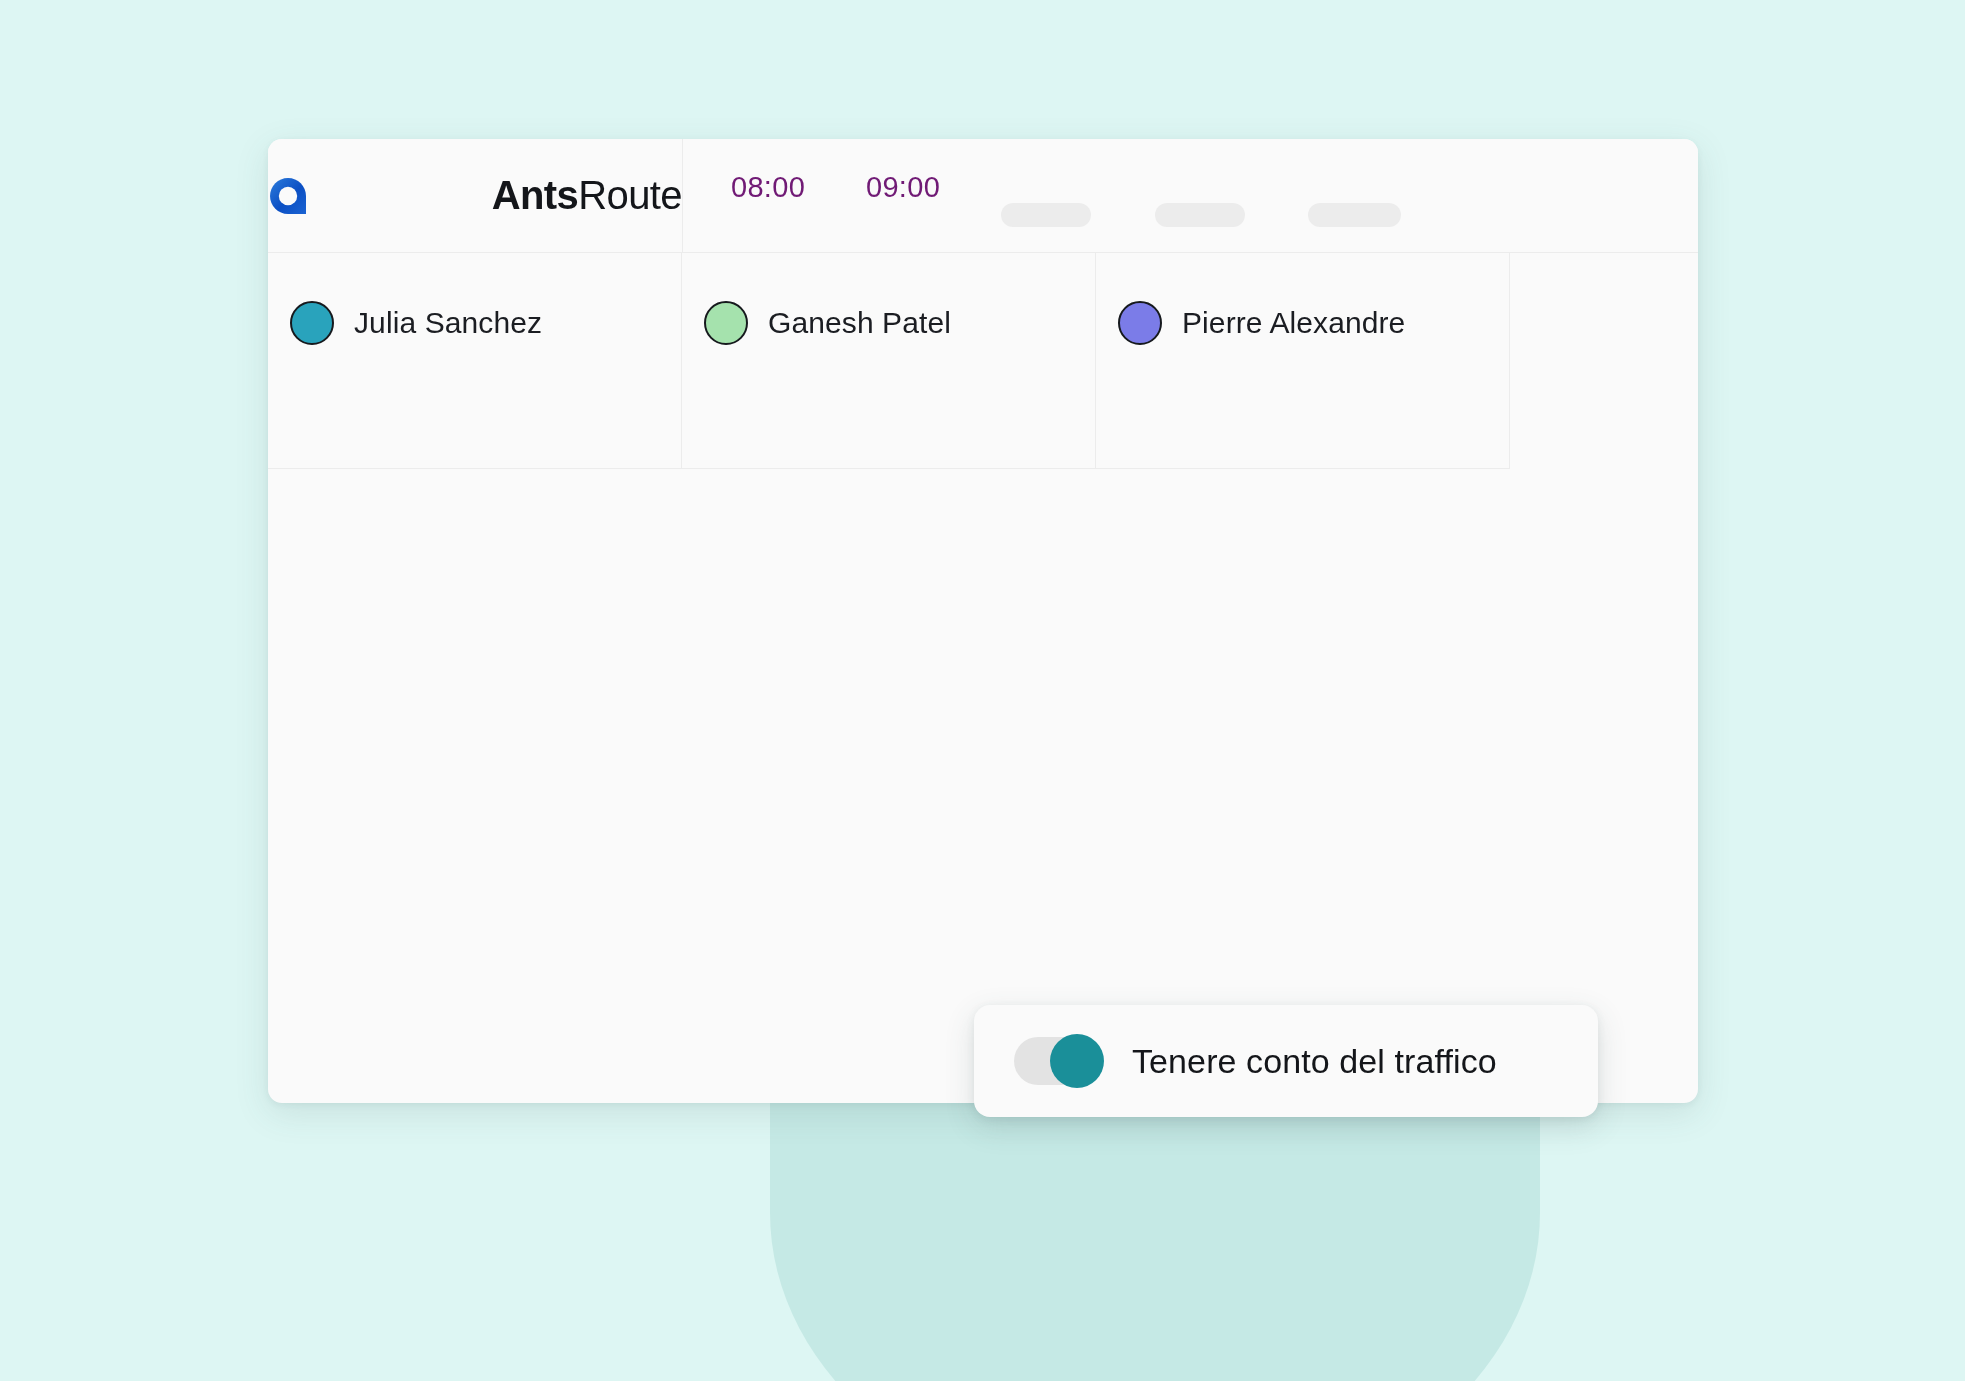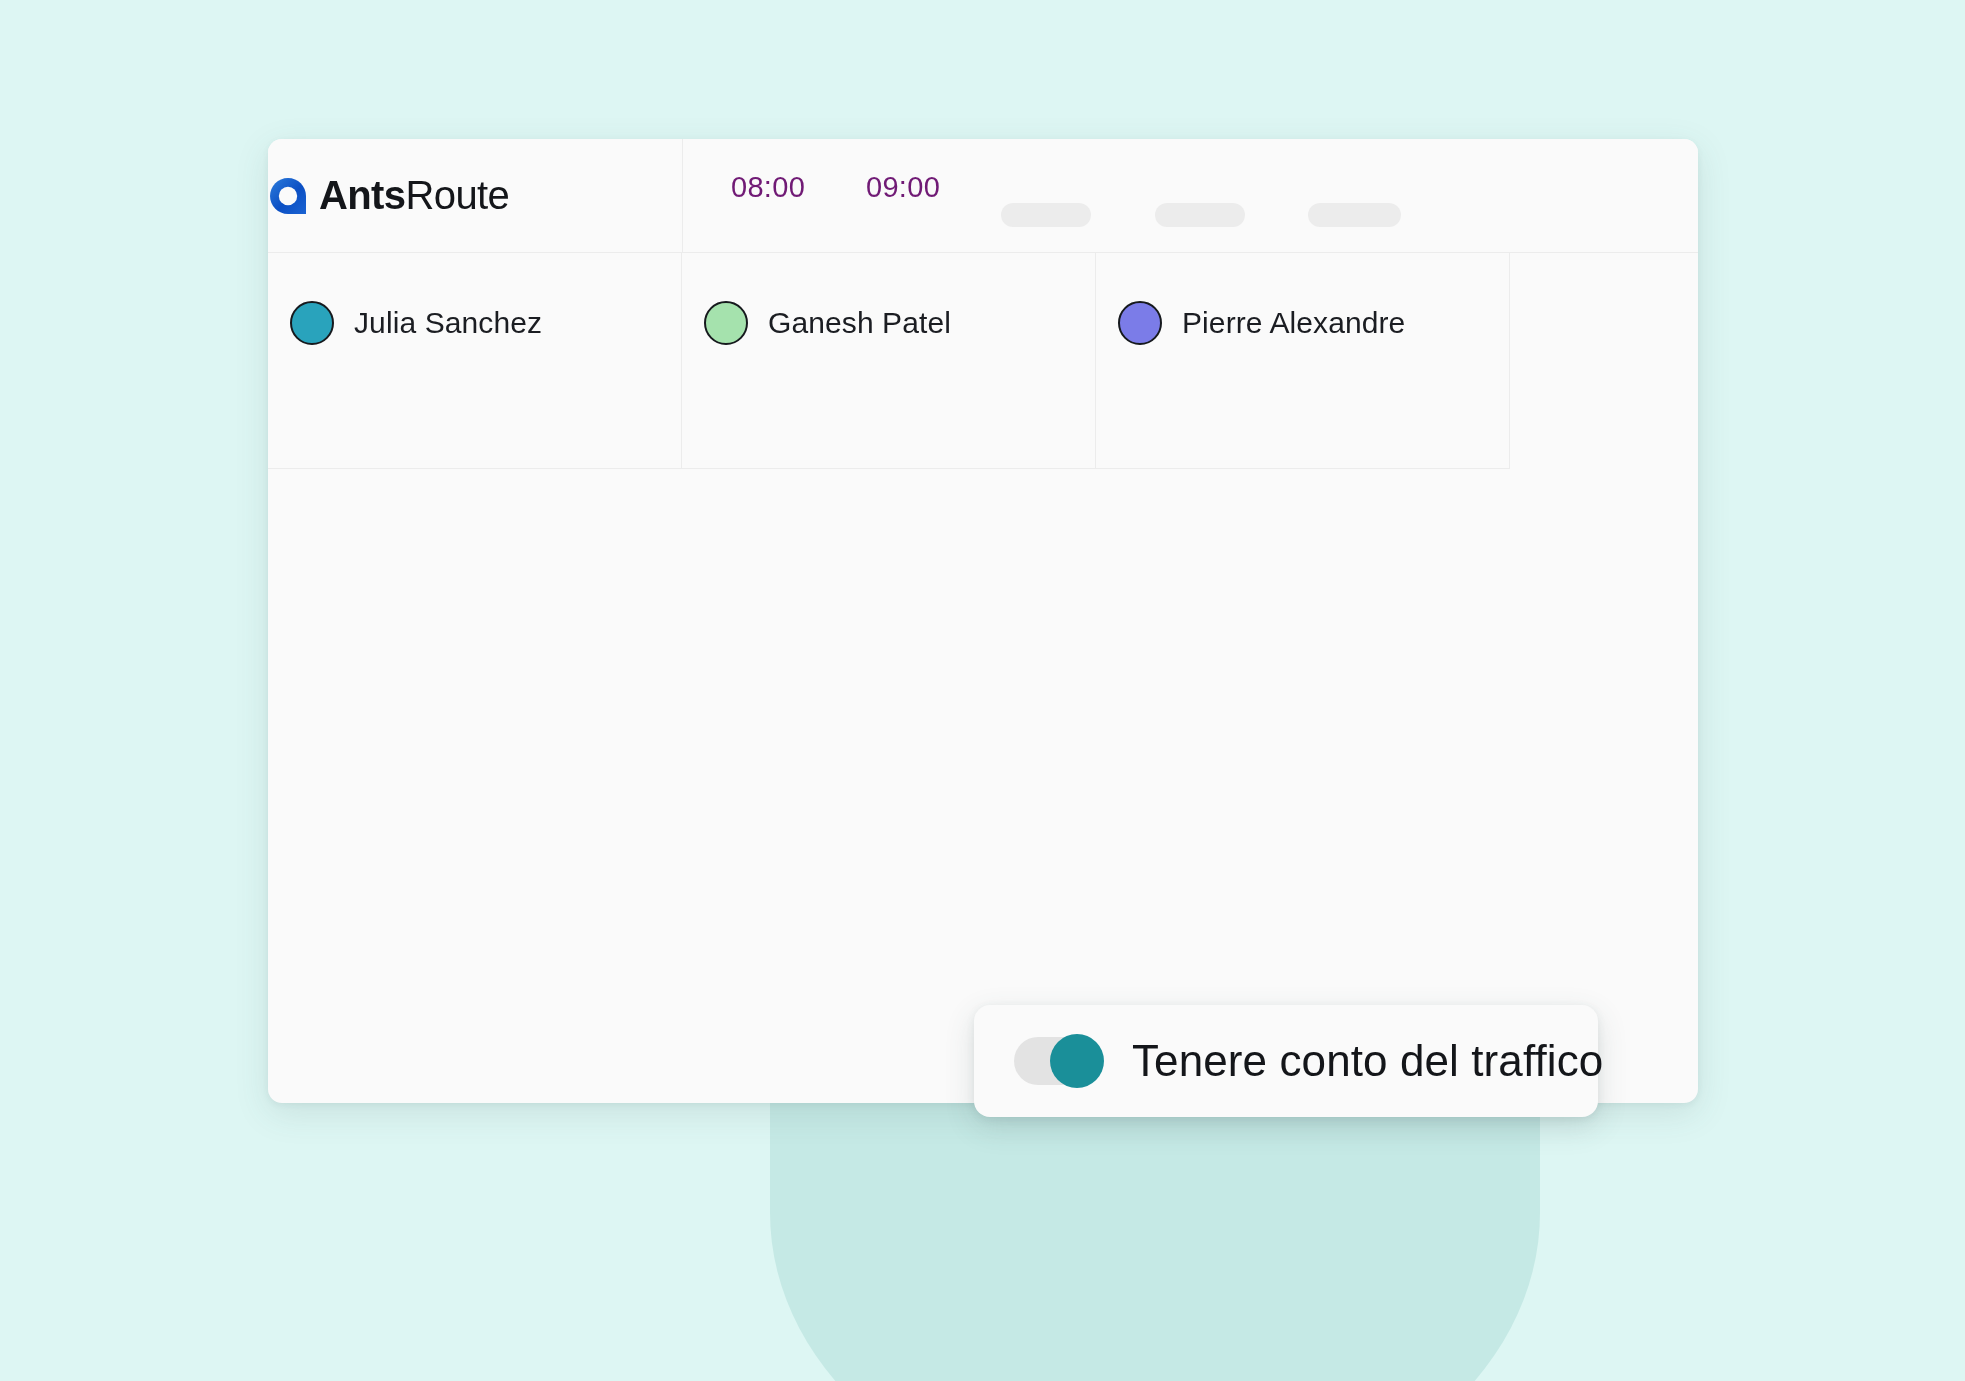--- a/index.html
+++ b/index.html
@@ -50,21 +50,21 @@
     display: flex;
     border-bottom: 1.5px solid #ececec;
     background: #fafafa;
   }
   #brand-cell {
     width: 414px;
     min-width: 414px;
     border-right: 1.5px solid #ececec;
     display: flex;
     align-items: center;
-    justify-content: flex-start;
+    justify-content: space-between;
     gap: 11px;
   }
   #brand-logo { width: 40px; height: 40px; display: block; }
   #brand-text {
     font-size: 40px;
     letter-spacing: -0.6px;
     color: #14161a;
     white-space: nowrap;
   }
   #brand-text .b-bold { font-weight: 700; }
@@ -291,21 +291,21 @@
   #traffic-toggle .knob {
     position: absolute;
     right: -2px;
     top: -3px;
     width: 54px;
     height: 54px;
     border-radius: 50%;
     background: #1a8f99;
   }
   #traffic-label {
-    font-size: 44px;
+    font-size: 34px;
     color: #14161a;
     letter-spacing: .1px;
     white-space: nowrap;
   }
 </style>
 </head>
 <body>
 
 <div id="bg-blob"></div>
 

